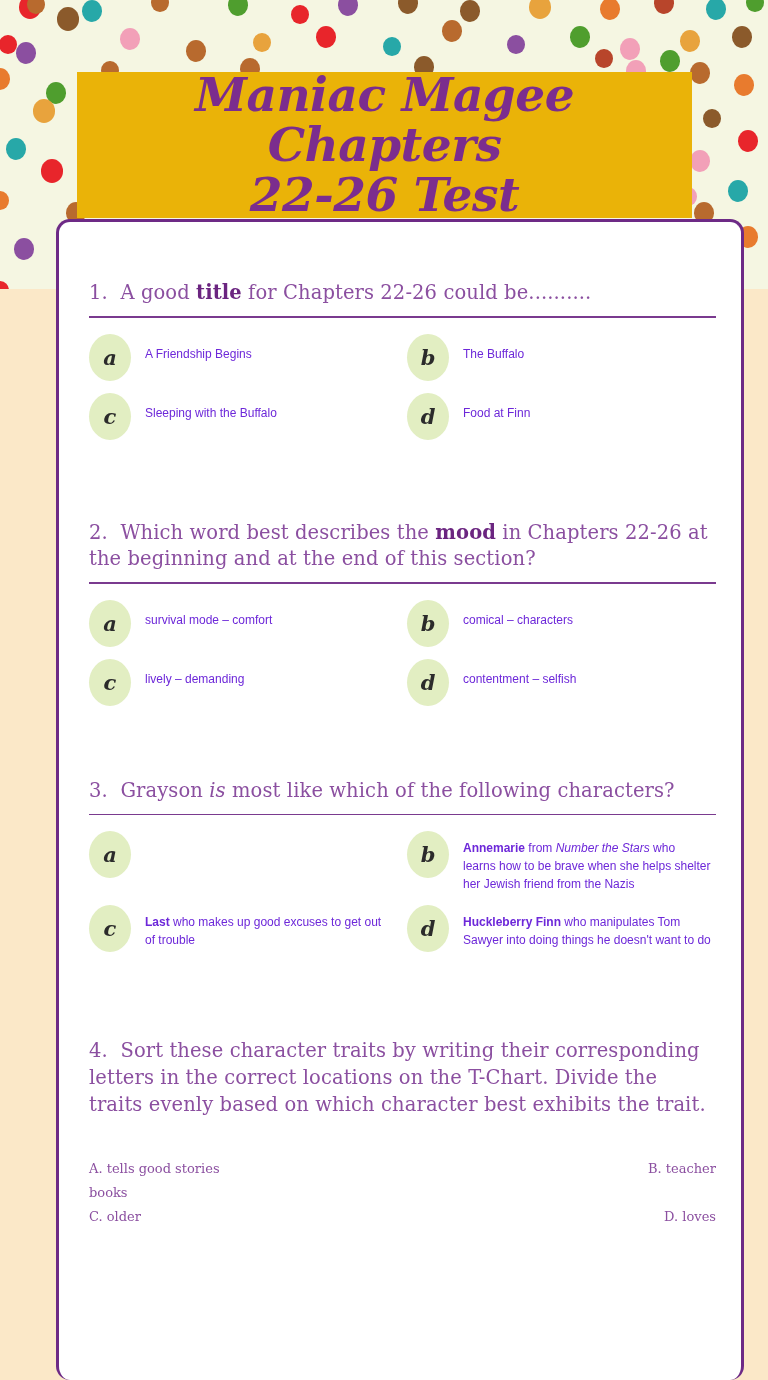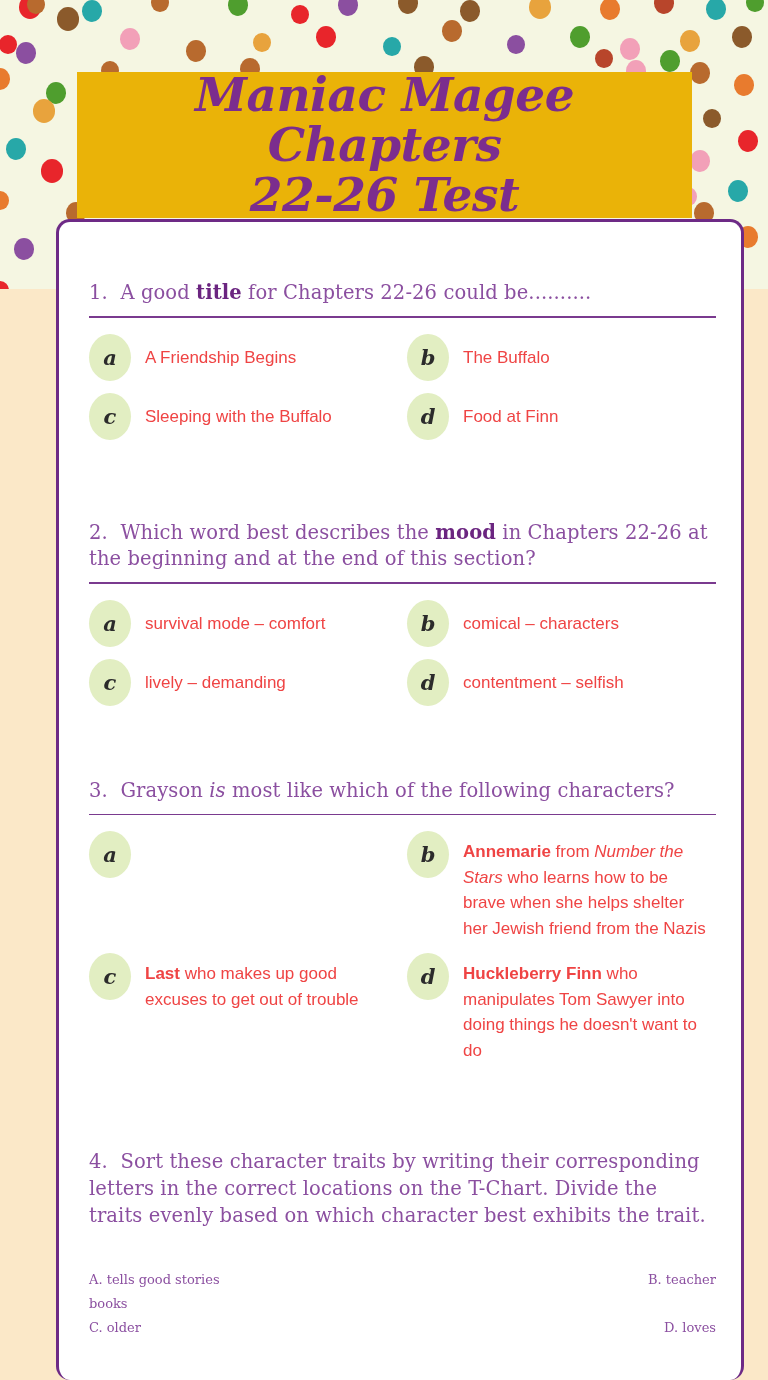--- a/index.html
+++ b/index.html
@@ -115,23 +115,23 @@
     justify-content: center;
     font-family: "DejaVu Serif", serif;
     font-style: italic;
     font-weight: bold;
     font-size: 21px;
     color: #2B2B2B;
     margin-right: 14px;
   }
   .answer-text {
     font-family: "Liberation Sans", sans-serif;
-    font-size: 17px;
+    font-size: 12px;
     line-height: 1.5;
-    color: #ef4444;
+    color: #6d28d9;
     padding-top: 11px;
     max-width: 248px;
   }
   .answer-text b { font-weight: bold; }
   .answer-text i { font-style: italic; }
   .answers.tall .answer-text { padding-top: 8px; }
 
   
   .gap-lg { height: 60px; }
   .gap-md { height: 52px; }

